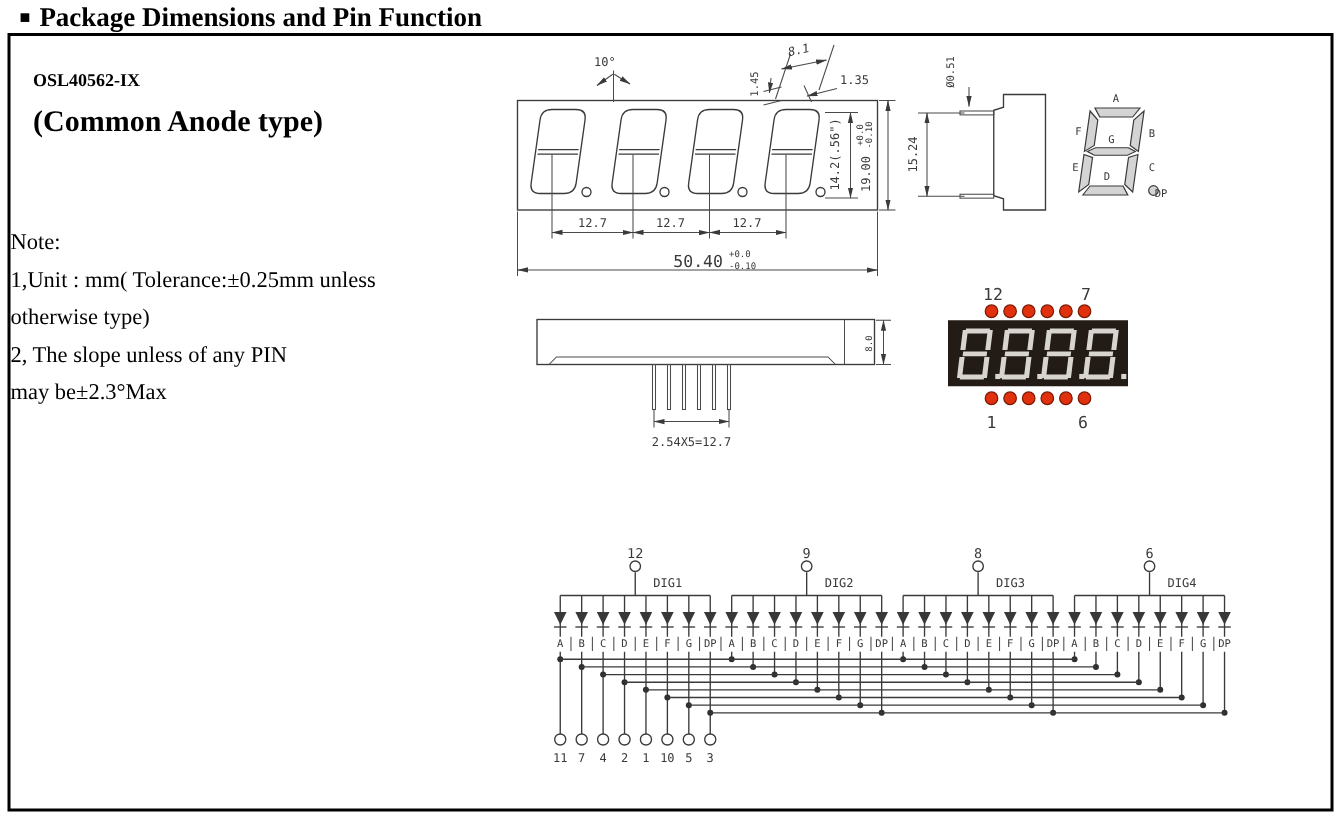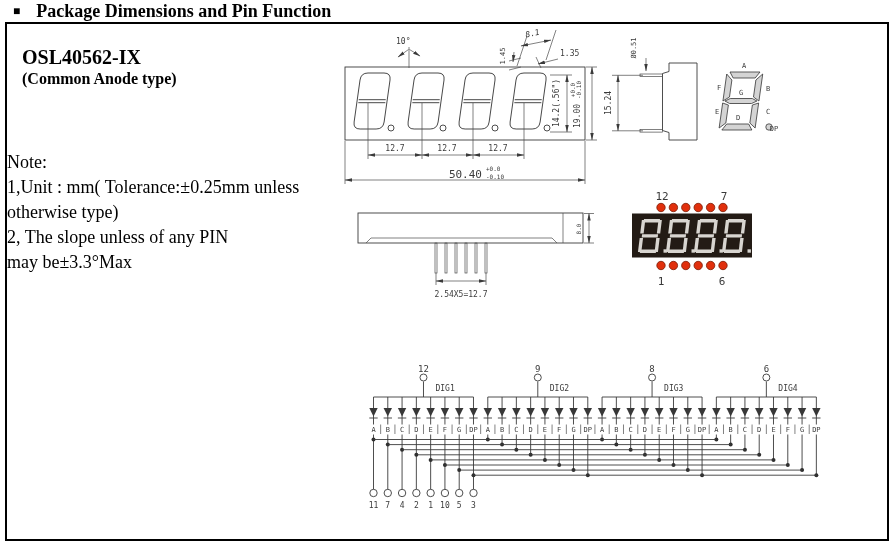--- a/index.html
+++ b/index.html
@@ -1,24 +1,24 @@
 <!DOCTYPE html>
 <html><head>
 <meta charset="utf-8">
 <style>
   html,body{margin:0;padding:0;background:#fff;}
   .page{position:relative;width:895px;height:547px;background:#fff;overflow:hidden;
         font-family:"Liberation Serif",serif;color:#000;}
   .title-row{position:absolute;left:13px;top:1px;white-space:nowrap;}
   .bullet{font-size:12px;vertical-align:2px;}
-  .title{font-size:18px;font-weight:bold;margin-left:16px;}
+  .title{font-size:18px;font-weight:bold;margin-left:6px;}
   .main-box{position:absolute;left:5px;top:22px;width:880px;height:515px;border:2px solid #000;background:#fff;}
-  .product-name{position:absolute;left:22px;top:46px;font-size:20px;font-weight:bold;}
-  .product-type{position:absolute;left:22px;top:70px;font-size:16px;font-weight:bold;}
-  .notes{position:absolute;left:7px;top:150px;font-size:18px;line-height:25px;}
+  .product-name{position:absolute;left:22px;top:46px;font-size:12px;font-weight:bold;}
+  .product-type{position:absolute;left:22px;top:70px;font-size:20px;font-weight:bold;}
+  .notes{position:absolute;left:7px;top:150px;font-size:15px;line-height:25px;}
   .overlay{position:absolute;left:0;top:0;pointer-events:none;}
   svg text{fill:#3a3a3a;font-family:"DejaVu Sans Mono",monospace;}
   svg .ln{stroke:#3a3a3a;stroke-width:0.9;fill:none;}
   svg .thin{stroke:#4a4a4a;stroke-width:0.7;fill:none;}
   svg .seg{fill:#d4d4d4;stroke:#3a3a3a;stroke-width:0.8;}
   svg .t6{font-size:6px}  svg .t7{font-size:7px}  svg .t8{font-size:8px}
   svg .t9{font-size:9px}  svg .t11{font-size:11px}
   svg .mid{text-anchor:middle}
 </style>
 </head>
@@ -33,21 +33,21 @@
   <div class="main-box"></div>
 
   <div class="product-name">OSL40562-IX</div>
   <div class="product-type">(Common Anode type)</div>
 
   <div class="notes">
     <div>Note:</div>
     <div>1,Unit : mm( Tolerance:±0.25mm unless</div>
     <div>otherwise type)</div>
     <div>2, The slope unless of any PIN</div>
-    <div>may be±3.3°Max</div>
+    <div>may be±2.3°Max</div>
   </div>
 
   <svg class="overlay" width="895" height="547" viewBox="0 0 895 547">
     <defs>
       <marker id="arE" markerWidth="12" markerHeight="8" refX="10" refY="3.5" orient="auto">
         <path d="M0,1 L10.5,3.5 L0,6 Z" fill="#3a3a3a"></path>
       </marker>
       <marker id="arS" markerWidth="12" markerHeight="8" refX="10" refY="3.5" orient="auto-start-reverse">
         <path d="M0,1 L10.5,3.5 L0,6 Z" fill="#3a3a3a"></path>
       </marker>

